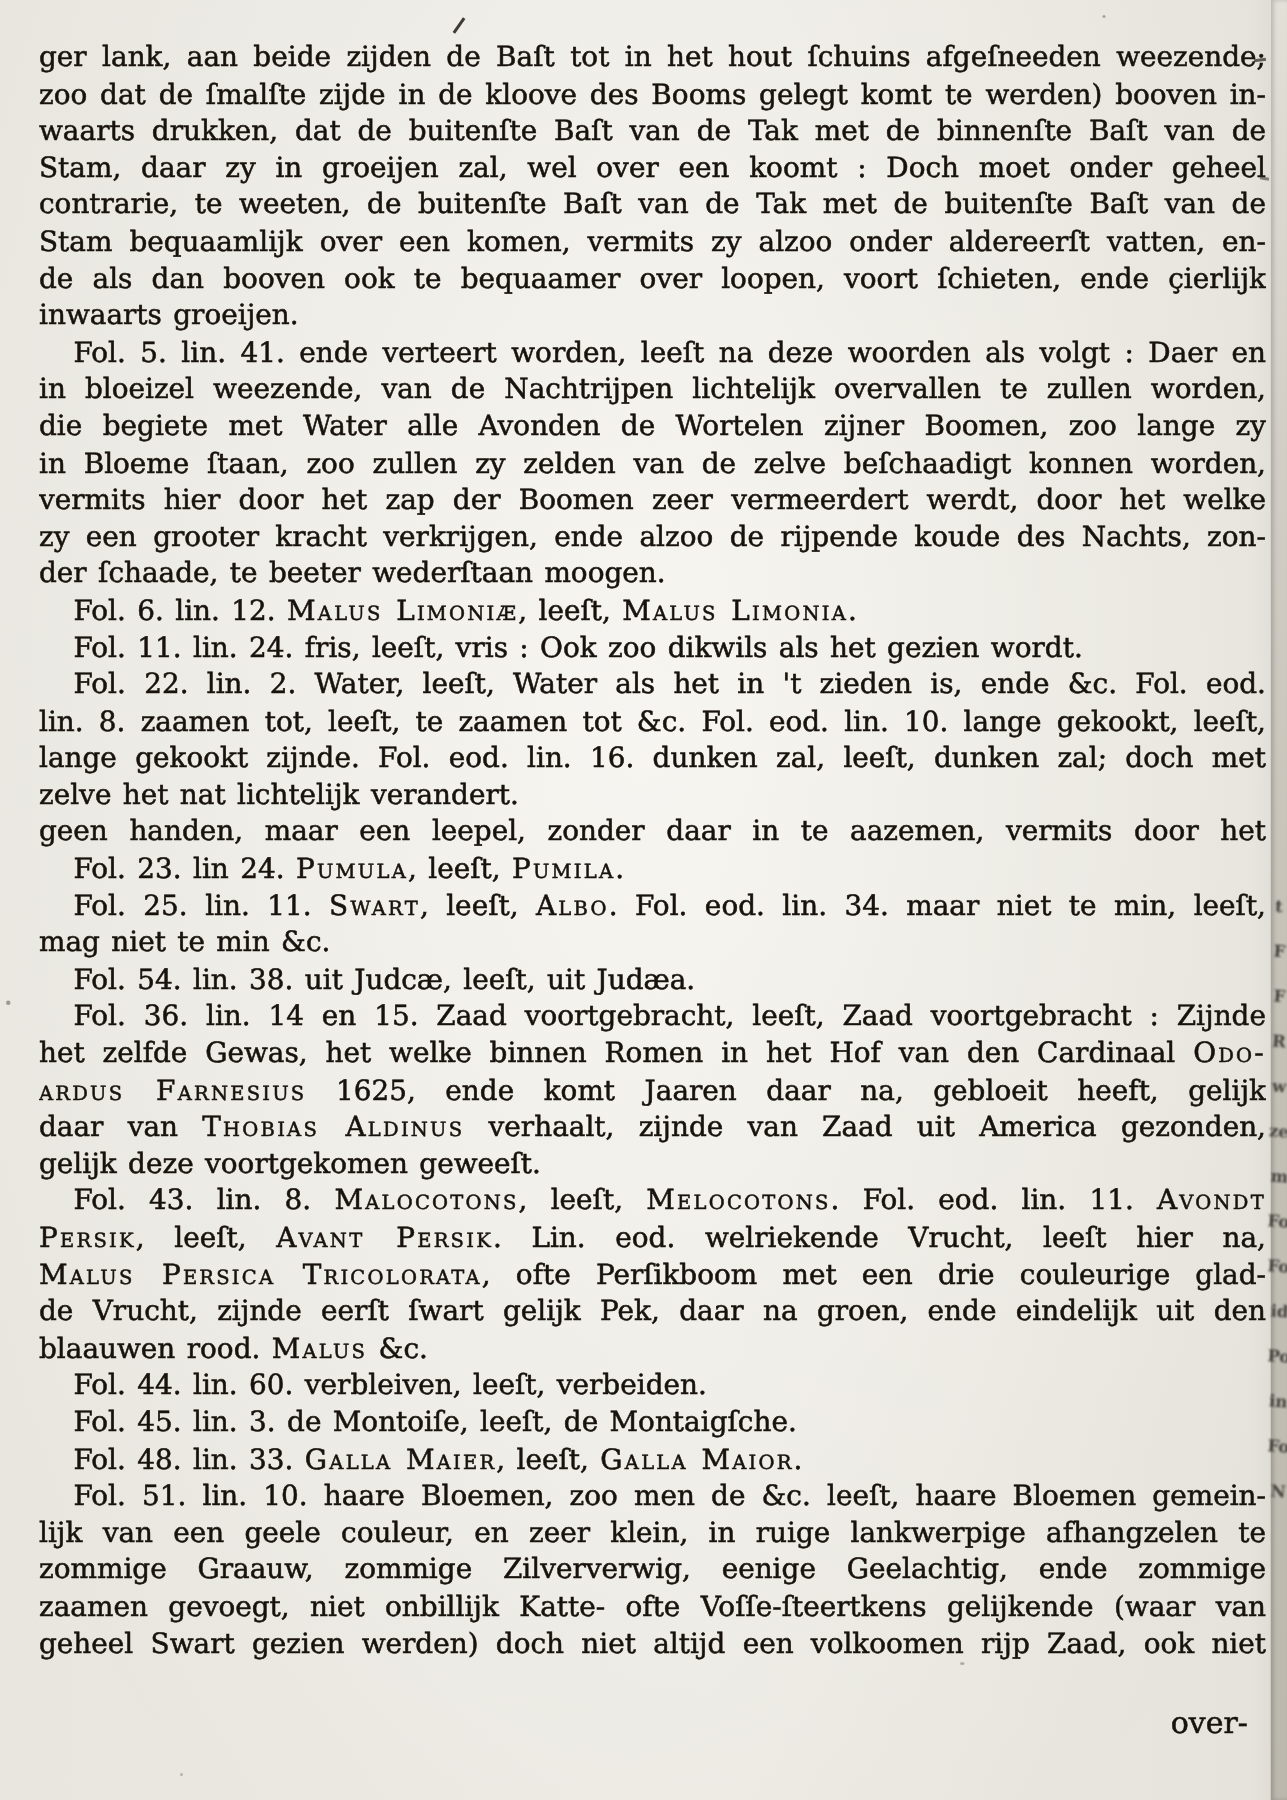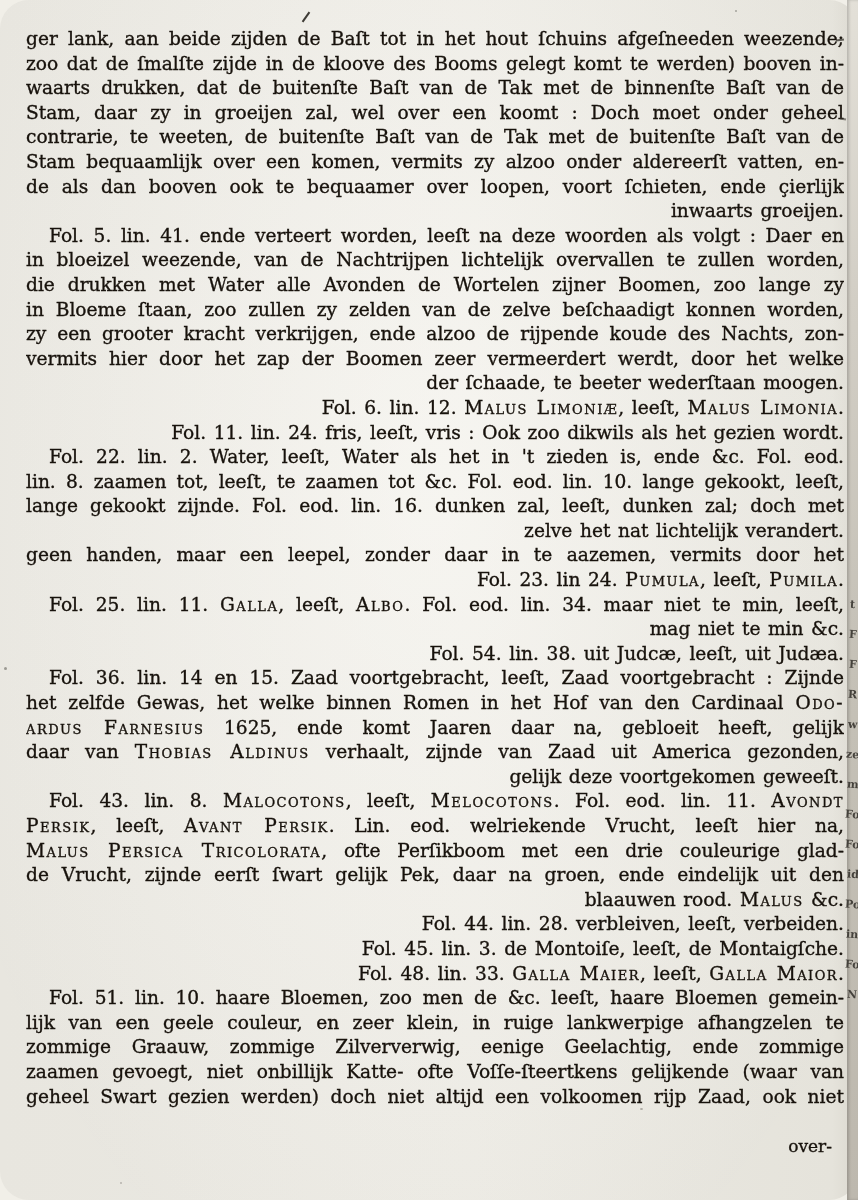--- a/index.html
+++ b/index.html
@@ -8,44 +8,43 @@
     position: relative;
     overflow: hidden;
     background: #f1efe8;
     font-family: "DejaVu Serif", "Liberation Serif", serif;
   }
   .page {
     position: absolute; inset: 0;
     background:
       radial-gradient(ellipse at 50% 40%, rgba(255,255,255,0.35), rgba(0,0,0,0.03) 85%),
       linear-gradient(90deg, #efede6 0%, #f2f0e9 55%, #eceae2 97%, #e2dfd6 100%);
-    border-radius: 29px;
   }
   .text-block {
     position: absolute;
     left: 26px; top: 27px; width: 818px;
     color: #17120c;
     font-size: 18.6px;
     line-height: 24.6px;
     -webkit-text-stroke: 0.35px #1a140e;
     word-spacing: 0.09em;
   }
-  .line { height: 24.6px; overflow: hidden; text-align: right; white-space: nowrap; }
+  .line { height: 24.6px; overflow: hidden; text-align: left; white-space: nowrap; }
   .line.j { text-align: justify; text-align-last: justify; white-space: normal; }
   .line.i { text-indent: 23px; }
   .sc { font-variant-caps: small-caps; letter-spacing: 0.08em; }
   .it { }
   .catchword-row {
     position: absolute;
     left: 26px; top: 1136px; width: 818px;
     text-align: right; padding-right: 0;
     box-sizing: border-box;
   }
   .catchword {
-    color: #17120c; font-size: 17px;
+    color: #17120c; font-size: 20px;
     -webkit-text-stroke: 0.35px #1a140e;
     margin-right: 12px;
   }
   
   .edge-strip {
     position: absolute; right: 0; top: 0; bottom: 0; width: 11px;
     background: linear-gradient(180deg, #e3e0d8 0%, #d2cec5 25%, #c5c1b7 55%, #bdb8ae 100%);
     box-shadow: inset 2px 0 3px rgba(0,0,0,0.18);
   }
   .edge-letters {
@@ -75,47 +74,47 @@
       <div class="line j"><span>ger lank, aan beide zijden de Baſt tot in het hout ſchuins afgeſneeden weezende;</span></div>
       <div class="line j"><span>zoo dat de ſmalſte zijde in de kloove des Booms gelegt komt te werden) booven in-</span></div>
       <div class="line j"><span>waarts drukken, dat de buitenſte Baſt van de Tak met de binnenſte Baſt van de</span></div>
       <div class="line j"><span>Stam, daar zy in groeijen zal, wel over een koomt : Doch moet onder geheel</span></div>
       <div class="line j"><span>contrarie, te weeten, de buitenſte Baſt van de Tak met de buitenſte Baſt van de</span></div>
       <div class="line j"><span>Stam bequaamlijk over een komen, vermits zy alzoo onder aldereerſt vatten, en-</span></div>
       <div class="line j"><span>de als dan booven ook te bequaamer over loopen, voort ſchieten, ende çierlijk</span></div>
       <div class="line"><span>inwaarts groeijen.</span></div>
       <div class="line j i"><span>Fol. 5. lin. 41. ende verteert worden, leeſt na deze woorden als volgt : Daer en</span></div>
       <div class="line j"><span>in bloeizel weezende, van de Nachtrijpen lichtelijk overvallen te zullen worden,</span></div>
-      <div class="line j"><span>die drukken met Water alle Avonden de Wortelen zijner Boomen, zoo lange zy</span></div>
+      <div class="line j"><span>die begiete met Water alle Avonden de Wortelen zijner Boomen, zoo lange zy</span></div>
       <div class="line j"><span>in Bloeme ſtaan, zoo zullen zy zelden van de zelve beſchaadigt konnen worden,</span></div>
+      <div class="line j"><span>vermits hier door het zap der Boomen zeer vermeerdert werdt, door het welke</span></div>
       <div class="line j"><span>zy een grooter kracht verkrijgen, ende alzoo de rijpende koude des Nachts, zon-</span></div>
-      <div class="line j"><span>vermits hier door het zap der Boomen zeer vermeerdert werdt, door het welke</span></div>
       <div class="line"><span>der ſchaade, te beeter wederſtaan moogen.</span></div>
       <div class="line i"><span>Fol. 6. lin. 12. </span><span class="sc">Malus Limoniæ</span><span>, leeſt, </span><span class="sc">Malus Limonia</span><span>.</span></div>
       <div class="line i"><span>Fol. 11. lin. 24. fris, leeſt, vris : Ook zoo dikwils als het gezien wordt.</span></div>
       <div class="line j i"><span>Fol. 22. lin. 2. Water, leeſt, Water als het in 't zieden is, ende &amp;c. Fol. eod.</span></div>
       <div class="line j"><span>lin. 8. zaamen tot, leeſt, te zaamen tot &amp;c. Fol. eod. lin. 10. lange gekookt, leeſt,</span></div>
       <div class="line j"><span>lange gekookt zijnde. Fol. eod. lin. 16. dunken zal, leeſt, dunken zal; doch met</span></div>
       <div class="line"><span>zelve het nat lichtelijk verandert.</span></div>
       <div class="line j"><span>geen handen, maar een leepel, zonder daar in te aazemen, vermits door het</span></div>
       <div class="line i"><span>Fol. 23. lin 24. </span><span class="sc">Pumula</span><span>, leeſt, </span><span class="sc">Pumila</span><span>.</span></div>
-      <div class="line j i"><span>Fol. 25. lin. 11. </span><span class="sc">Galla</span><span>, leeſt, </span><span class="sc">Albo</span><span>. Fol. eod. lin. 34. maar niet te min, leeſt,</span></div>
+      <div class="line j i"><span>Fol. 25. lin. 11. </span><span class="sc">Swart</span><span>, leeſt, </span><span class="sc">Albo</span><span>. Fol. eod. lin. 34. maar niet te min, leeſt,</span></div>
       <div class="line"><span>mag niet te min &amp;c.</span></div>
       <div class="line i"><span>Fol. 54. lin. 38. uit Judcæ, leeſt, uit Judæa.</span></div>
       <div class="line j i"><span>Fol. 36. lin. 14 en 15. Zaad voortgebracht, leeſt, Zaad voortgebracht : Zijnde</span></div>
       <div class="line j"><span>het zelfde Gewas, het welke binnen Romen in het Hof van den Cardinaal </span><span class="sc">Odo-</span></div>
       <div class="line j"><span class="sc">ardus Farnesius</span><span> 1625, ende komt Jaaren daar na, gebloeit heeft, gelijk</span></div>
       <div class="line j"><span>daar van </span><span class="sc">Thobias Aldinus</span><span> verhaalt, zijnde van Zaad uit America gezonden,</span></div>
       <div class="line"><span>gelijk deze voortgekomen geweeſt.</span></div>
       <div class="line j i"><span>Fol. 43. lin. 8. </span><span class="sc">Malocotons</span><span>, leeſt, </span><span class="sc">Melocotons</span><span>. Fol. eod. lin. 11. </span><span class="sc">Avondt</span></div>
       <div class="line j"><span class="sc">Persik</span><span>, leeſt, </span><span class="sc">Avant Persik</span><span>. Lin. eod. welriekende Vrucht, leeſt hier na,</span></div>
       <div class="line j"><span class="sc">Malus Persica Tricolorata</span><span>, ofte Perſikboom met een drie couleurige glad-</span></div>
       <div class="line j"><span>de Vrucht, zijnde eerſt ſwart gelijk Pek, daar na groen, ende eindelijk uit den</span></div>
       <div class="line"><span>blaauwen rood. </span><span class="sc">Malus</span><span> &amp;c.</span></div>
-      <div class="line i"><span>Fol. 44. lin. 28. verbleiven, leeſt, verbeiden.</span></div>
+      <div class="line i"><span>Fol. 44. lin. 60. verbleiven, leeſt, verbeiden.</span></div>
       <div class="line i"><span>Fol. 45. lin. 3. de </span><span class="it">Montoiſe</span><span>, leeſt, de </span><span class="it">Montaigſche</span><span>.</span></div>
       <div class="line i"><span>Fol. 48. lin. 33. </span><span class="sc">Galla Maier</span><span>, leeſt, </span><span class="sc">Galla Maior</span><span>.</span></div>
       <div class="line j i"><span>Fol. 51. lin. 10. haare Bloemen, zoo men de &amp;c. leeſt, haare Bloemen gemein-</span></div>
       <div class="line j"><span>lijk van een geele couleur, en zeer klein, in ruige lankwerpige afhangzelen te</span></div>
       <div class="line j"><span>zommige Graauw, zommige Zilververwig, eenige Geelachtig, ende zommige</span></div>
       <div class="line j"><span>zaamen gevoegt, niet onbillijk Katte- ofte Voſſe-ſteertkens gelijkende (waar van</span></div>
       <div class="line j"><span>geheel Swart gezien werden) doch niet altijd een volkoomen rijp Zaad, ook niet</span></div>
     </div>
 
   <div class="catchword-row">

